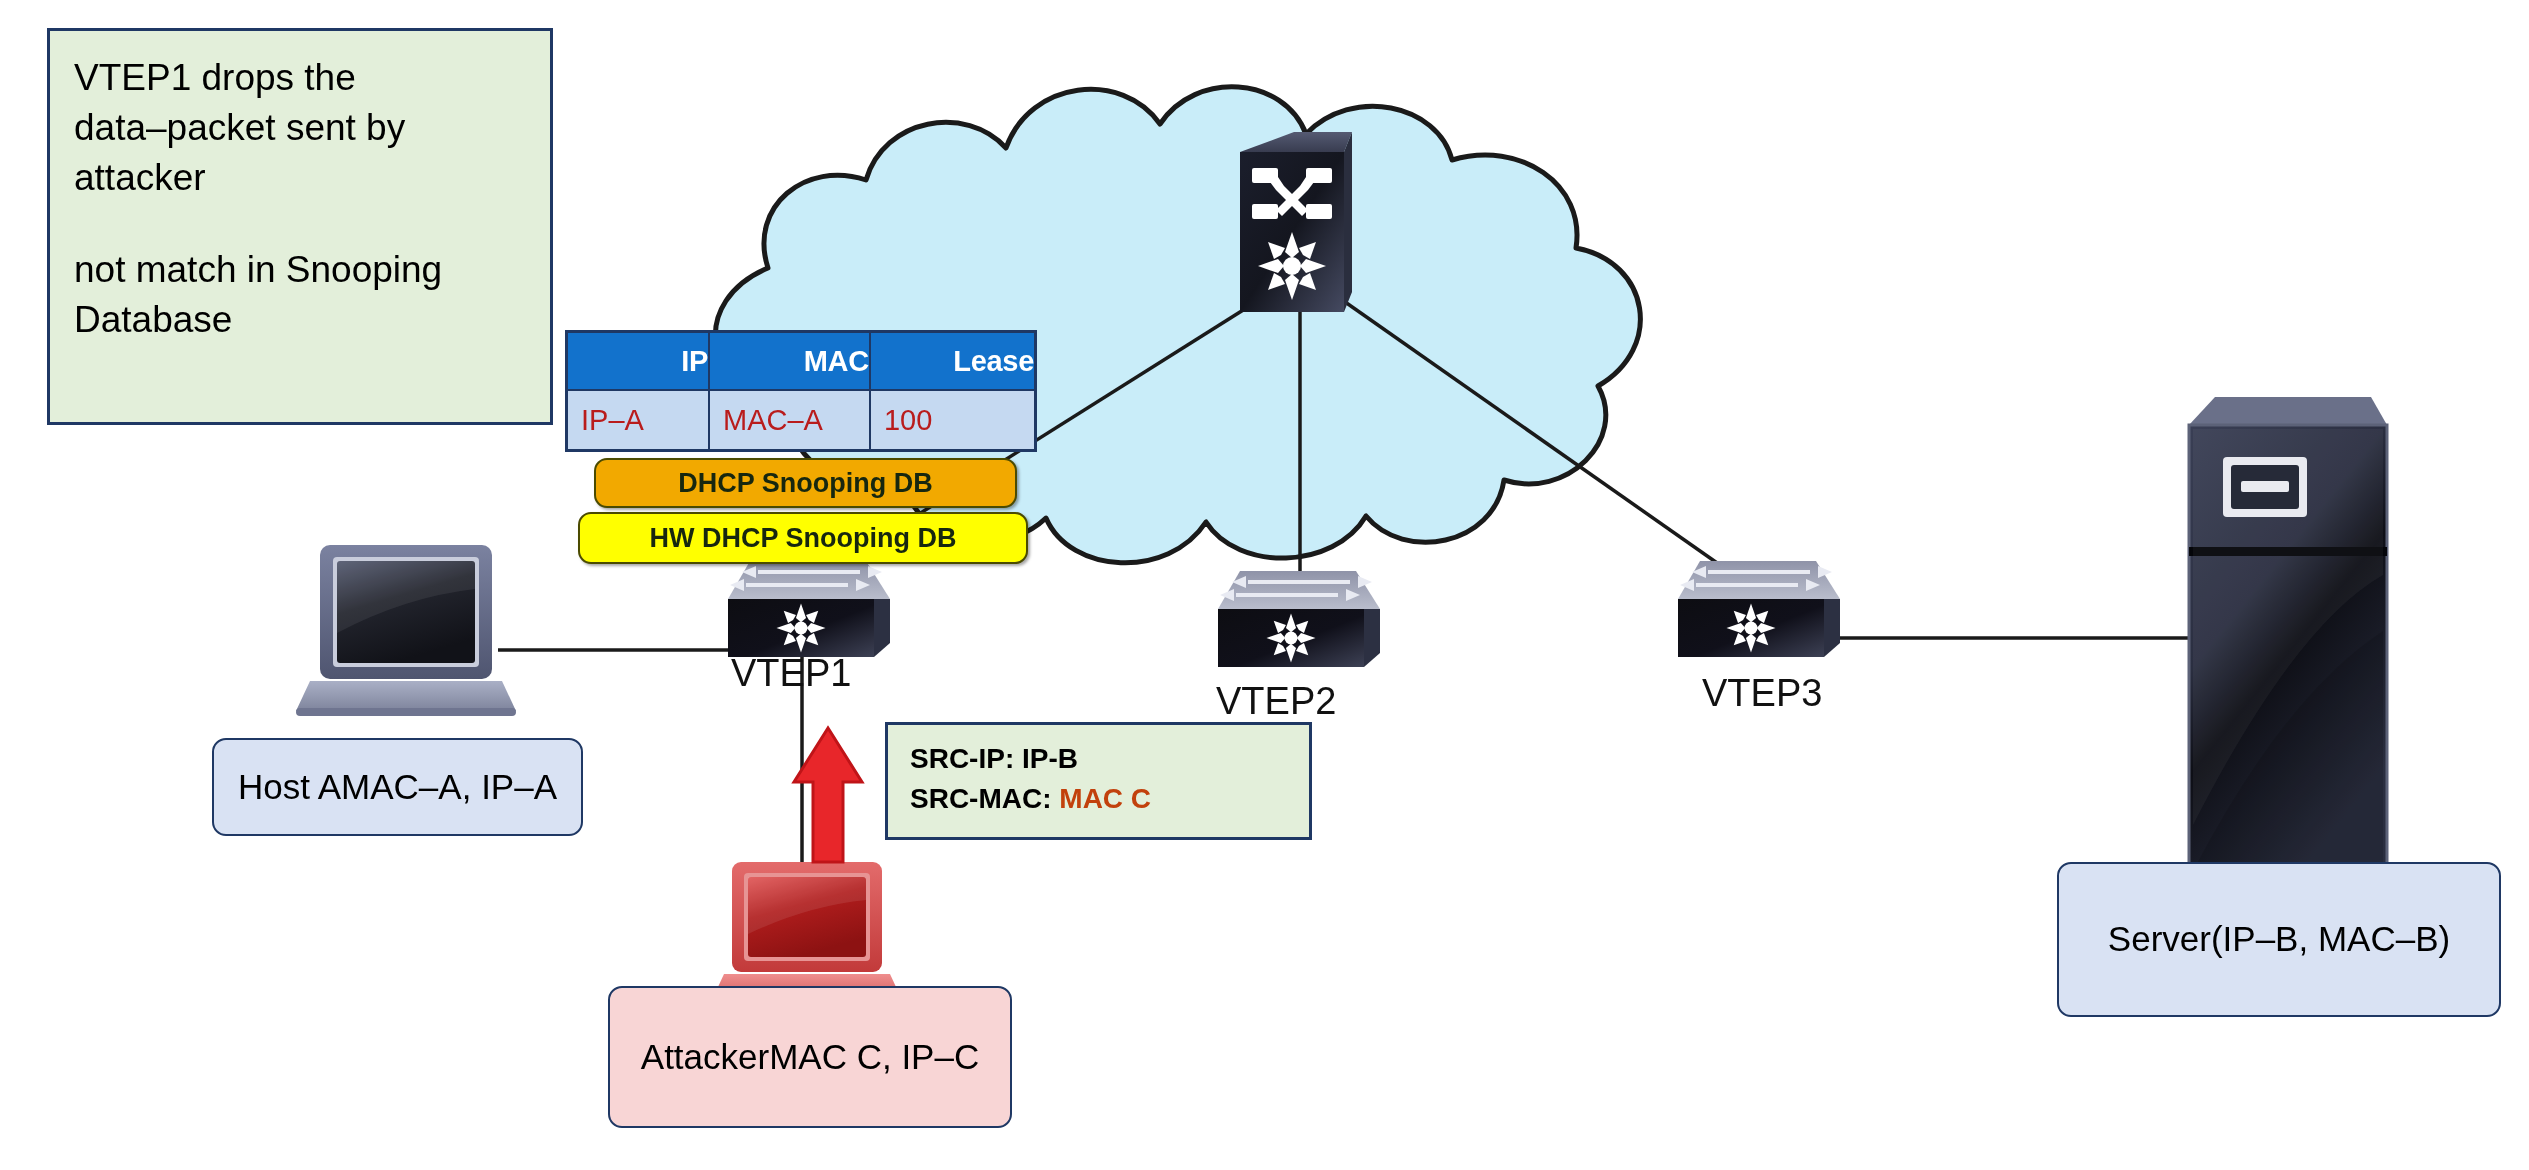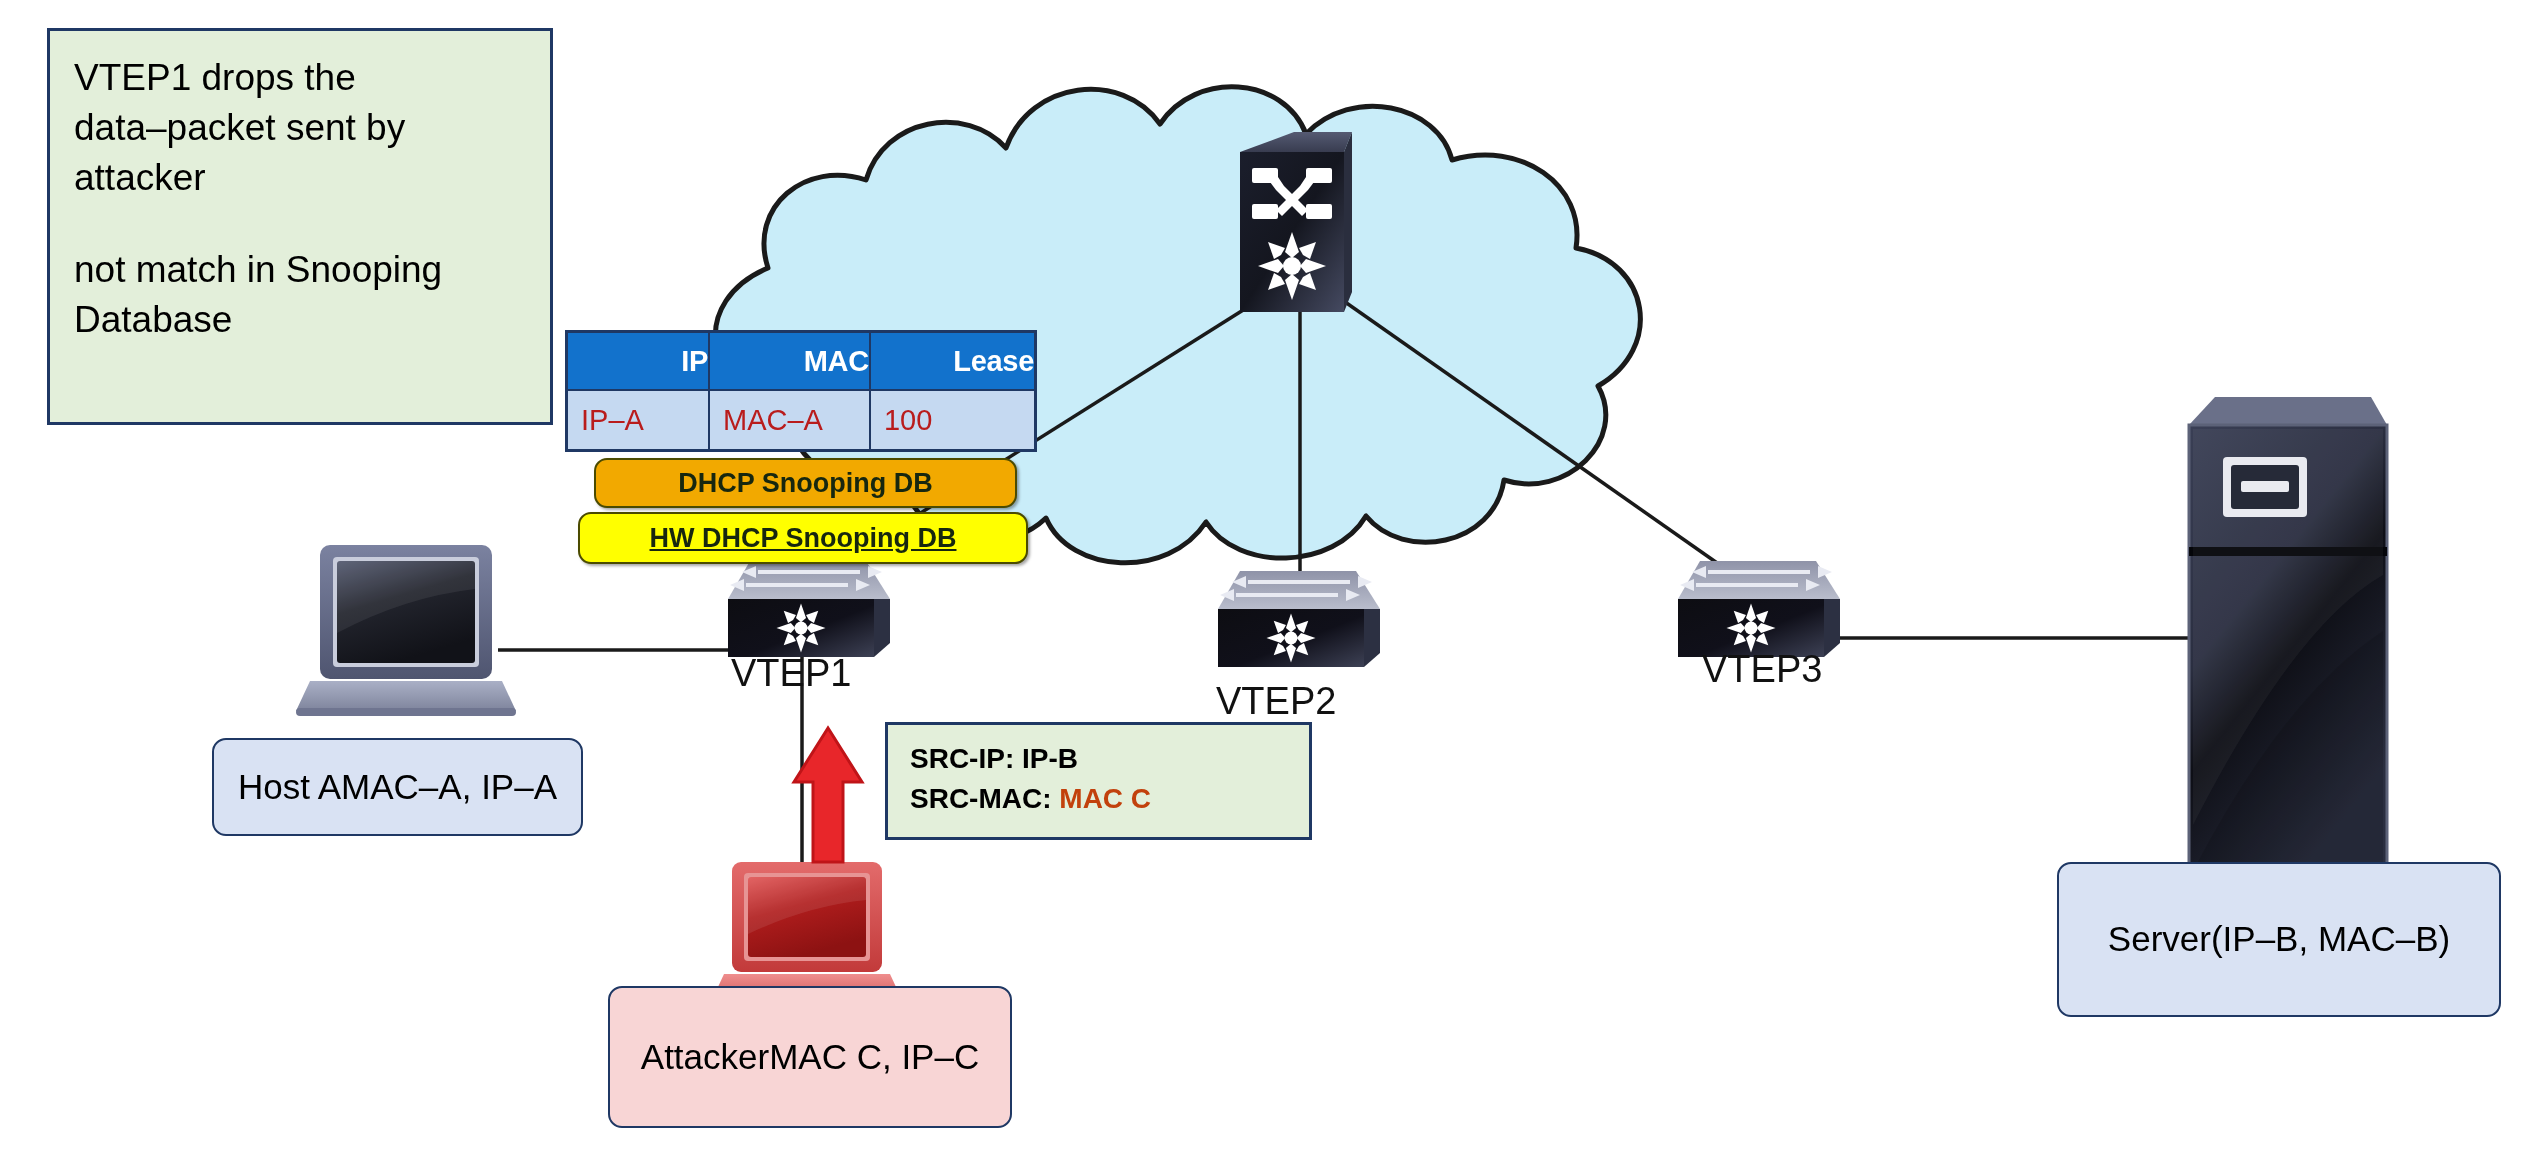--- a/index.html
+++ b/index.html
@@ -37,21 +37,21 @@
   .col-lease{width:165px;}
 
   
   .db-banner{
     border:2px solid #4b4b00;border-radius:13px;box-sizing:border-box;
     color:#17270f;font-size:27px;font-weight:bold;text-align:center;
     display:flex;align-items:center;justify-content:center;
     box-shadow:2px 2px 3px rgba(0,0,0,.35);
   }
   #db-sw{left:594px;top:458px;width:423px;height:50px;background:#f2a900;}
-  #db-hw{left:578px;top:512px;width:450px;height:52px;background:#ffff00;text-decoration:underline;}
+  #db-hw{left:578px;top:512px;width:450px;height:52px;background:#ffff00;}
 
   
   .dev-label{font-size:38px;color:#111;white-space:nowrap;}
 
   
   .info-box{
     border:2px solid #1f3864;border-radius:14px;box-sizing:border-box;
     display:flex;flex-direction:row;align-items:center;justify-content:center;
     text-align:center;color:#000;line-height:1.22;
   }
@@ -333,21 +333,21 @@
         <td>100</td>
       </tr>
     </tbody>
   </table>
 
   <div class="abs db-banner" id="db-sw">DHCP Snooping DB</div>
   <div class="abs db-banner" id="db-hw">HW DHCP Snooping DB</div>
 
   <div class="abs dev-label" style="left:731px;top:652px;">VTEP1</div>
   <div class="abs dev-label" style="left:1216px;top:680px;">VTEP2</div>
-  <div class="abs dev-label" style="left:1702px;top:648px;">VTEP3</div>
+  <div class="abs dev-label" style="left:1702px;top:672px;">VTEP3</div>
 
   <div class="abs note-box" id="note-src">
     <div class="ln">SRC-IP: IP-B</div>
     <div class="ln"><span>SRC-MAC: </span><span class="red-txt">MAC C</span></div>
   </div>
 
   <div class="abs info-box" id="host-a-box">
     <div class="l1">Host A</div>
     <div class="l2">MAC–A, IP–A</div>
   </div>

